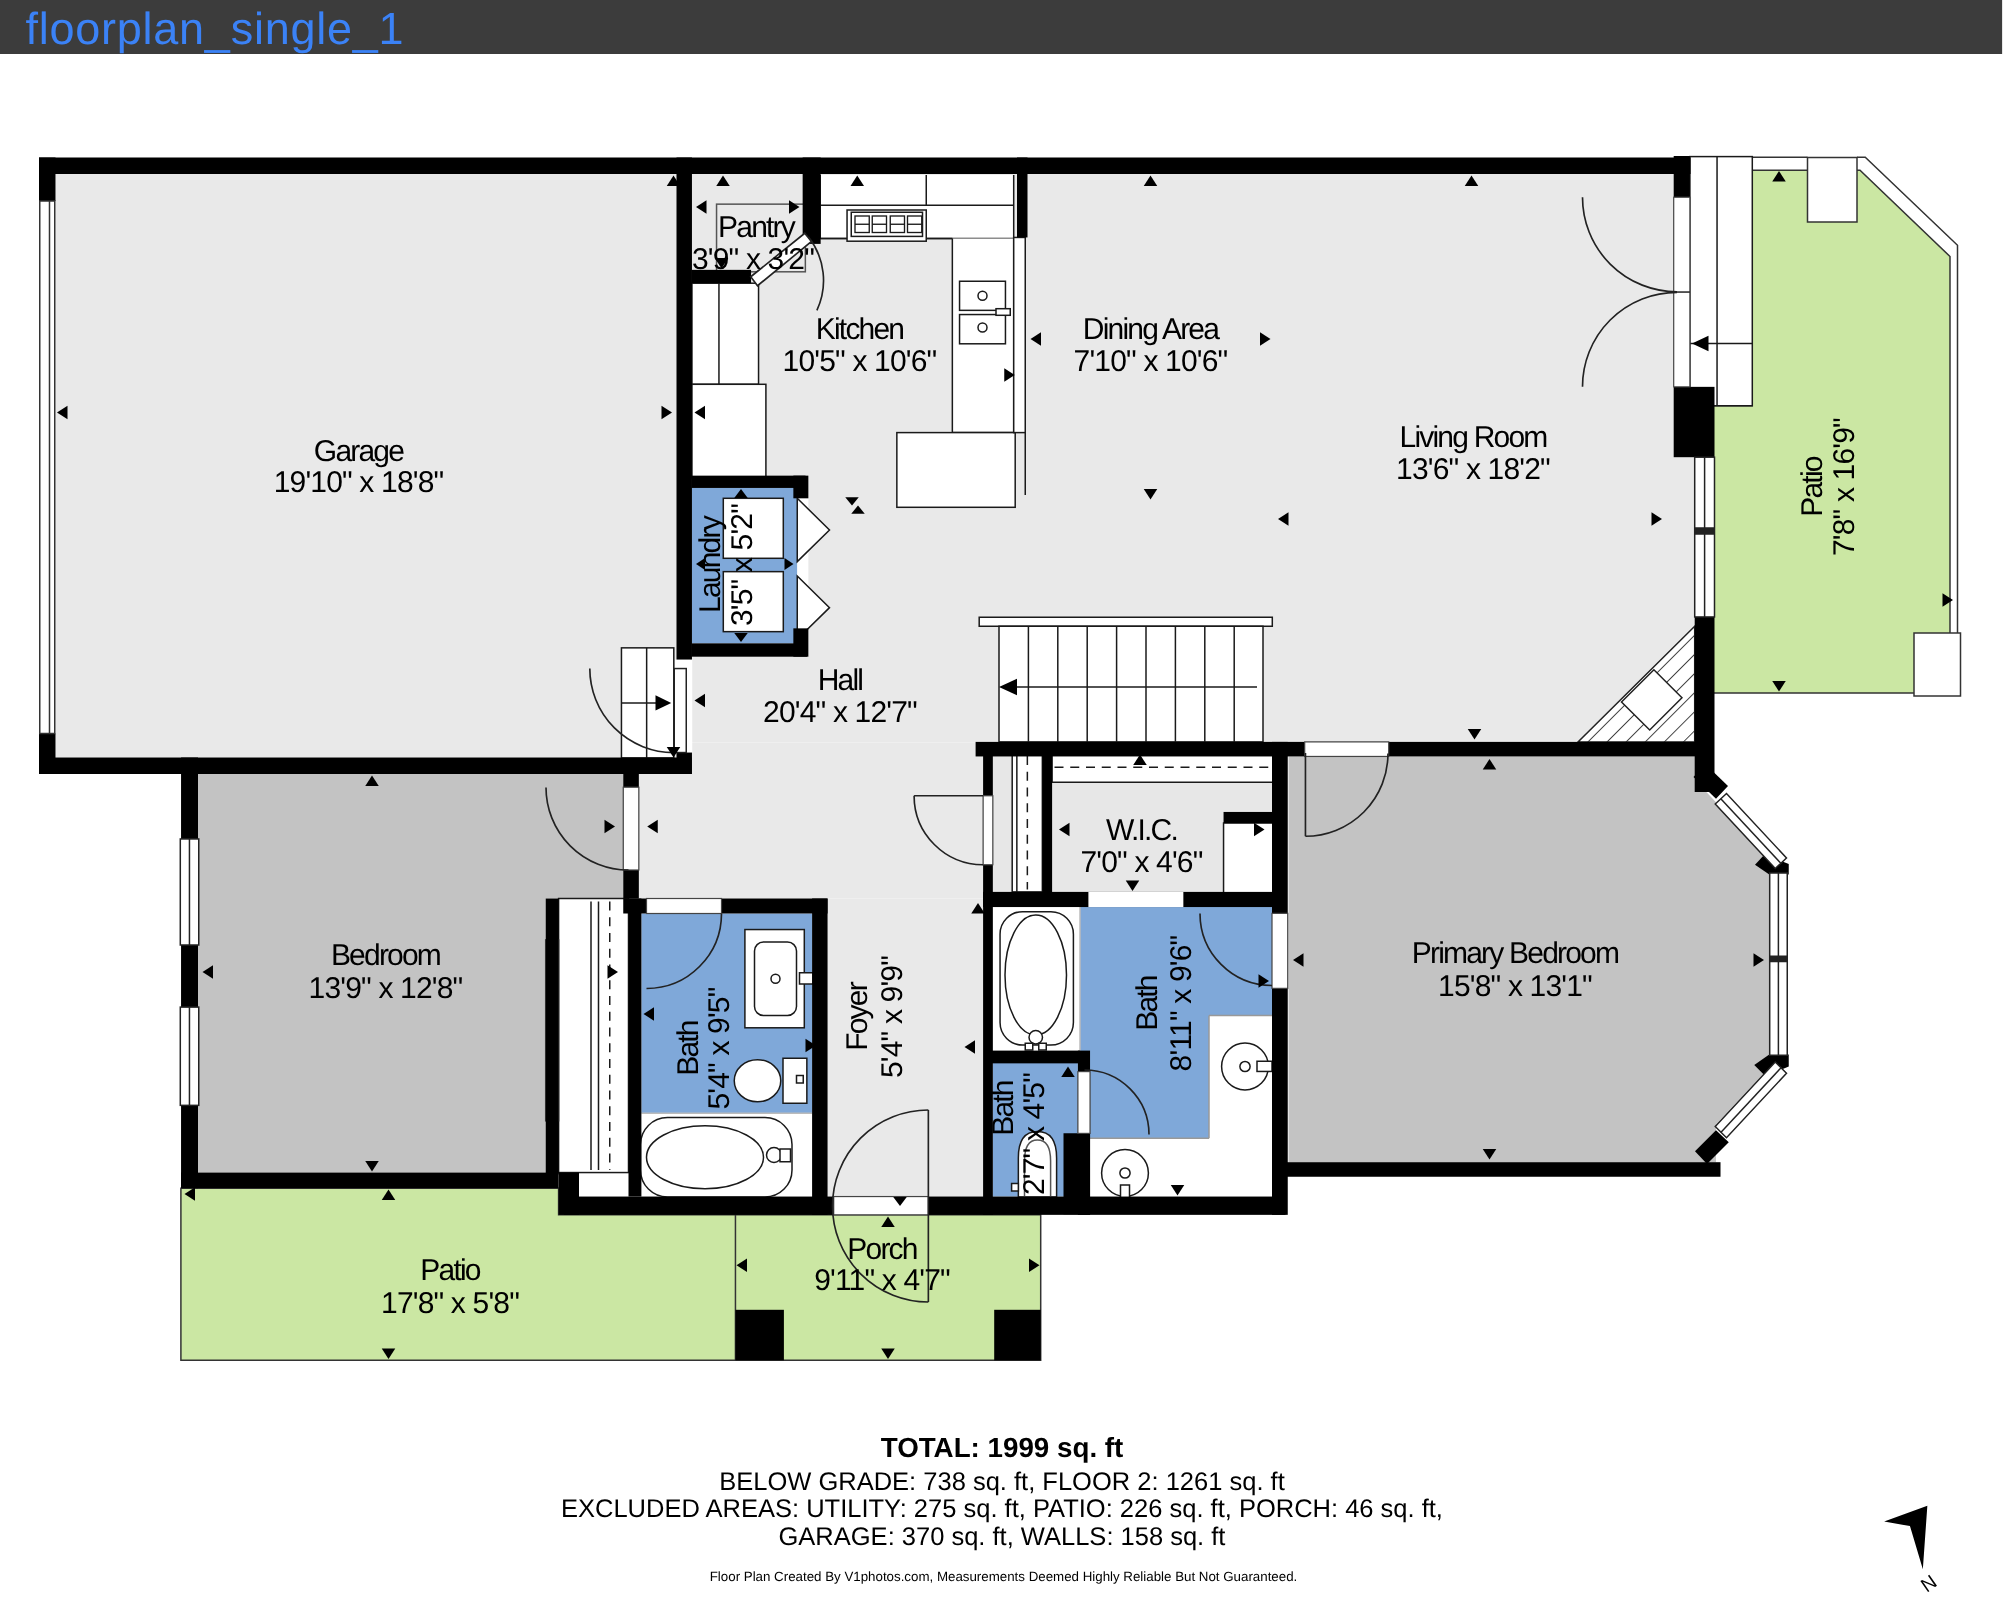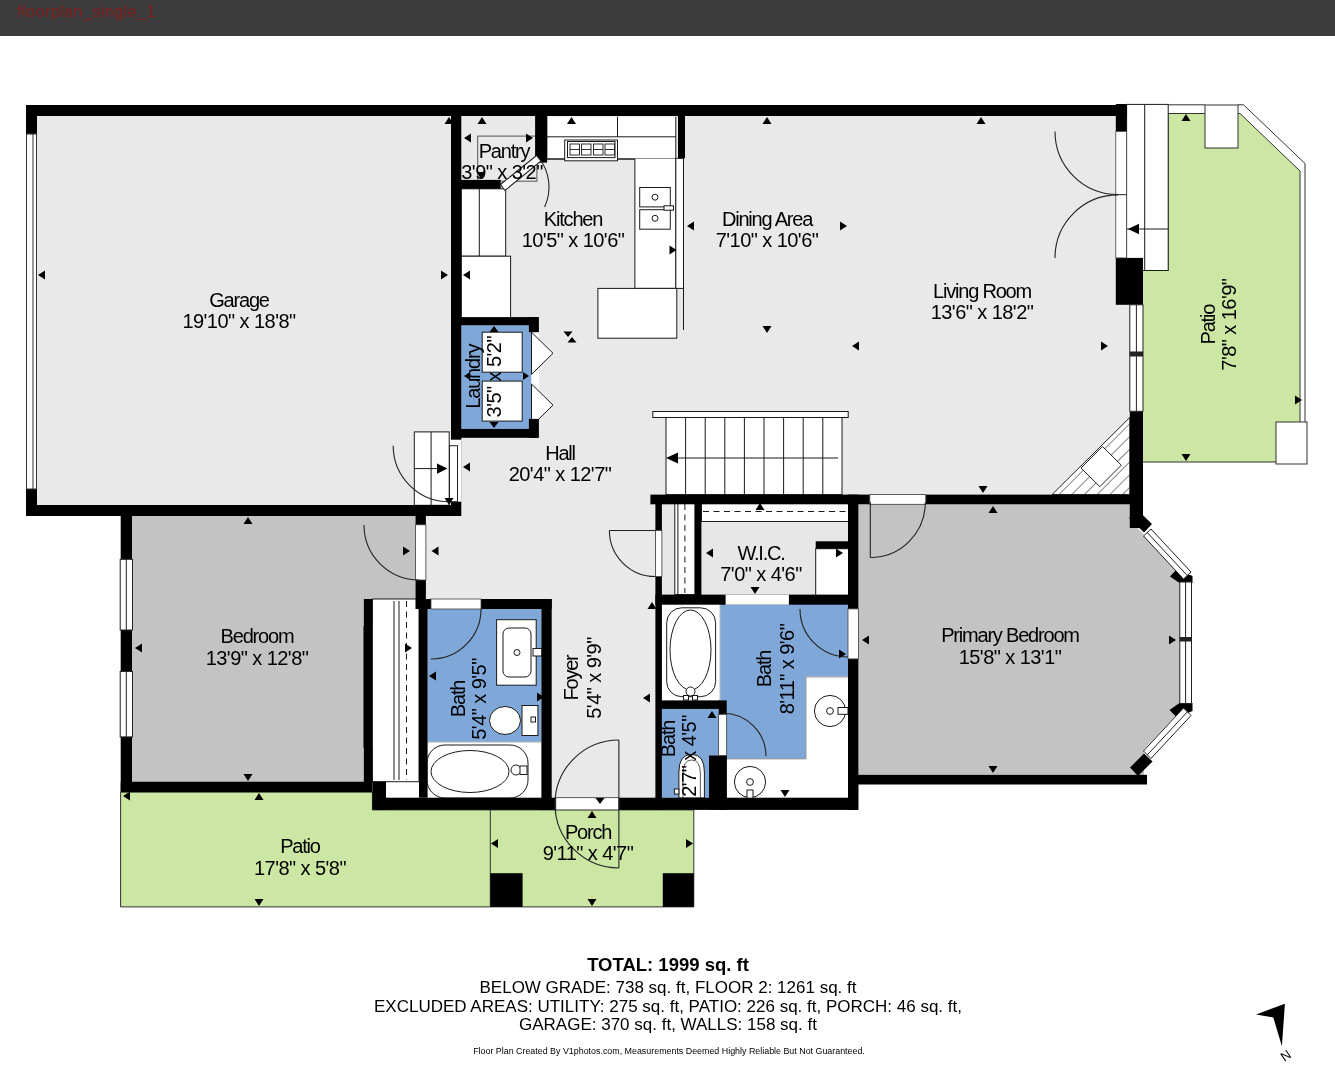--- a/index.html
+++ b/index.html
@@ -8,21 +8,21 @@
   svg text{font-family:"Liberation Sans",sans-serif;fill:#000;}
   .rn{letter-spacing:-1.2px;}
   .rd{letter-spacing:-0.55px;}
 </style>
 </head>
 <body>
 <div class="page">
 
 <div style="position:absolute;left:0;top:0;width:1335px;height:36px;background:#3c3c3c;"></div>
 
-<div style="position:absolute;left:17px;top:3px;font-size:16px;color:#7f1d1d;letter-spacing:0.5px;">floorplan_single_1</div>
+<div style="position:absolute;left:17px;top:3px;font-size:30px;color:#3b82f6;letter-spacing:0.5px;">floorplan_single_1</div>
 <svg width="1335" height="1080" viewBox="0 0 1335 1080" style="position:absolute;left:0;top:0;">
 <defs>
 <pattern id="hatch" width="9" height="9" patternTransform="rotate(45)" patternUnits="userSpaceOnUse">
   <rect width="9" height="9" fill="#ffffff"></rect>
   <line x1="0" y1="0" x2="0" y2="9" stroke="#333" stroke-width="1.2"></line>
 </pattern>
 </defs>
 <g id="fills">
 
 <rect x="461" y="116" width="670" height="379" fill="#e9e9e9"></rect>

